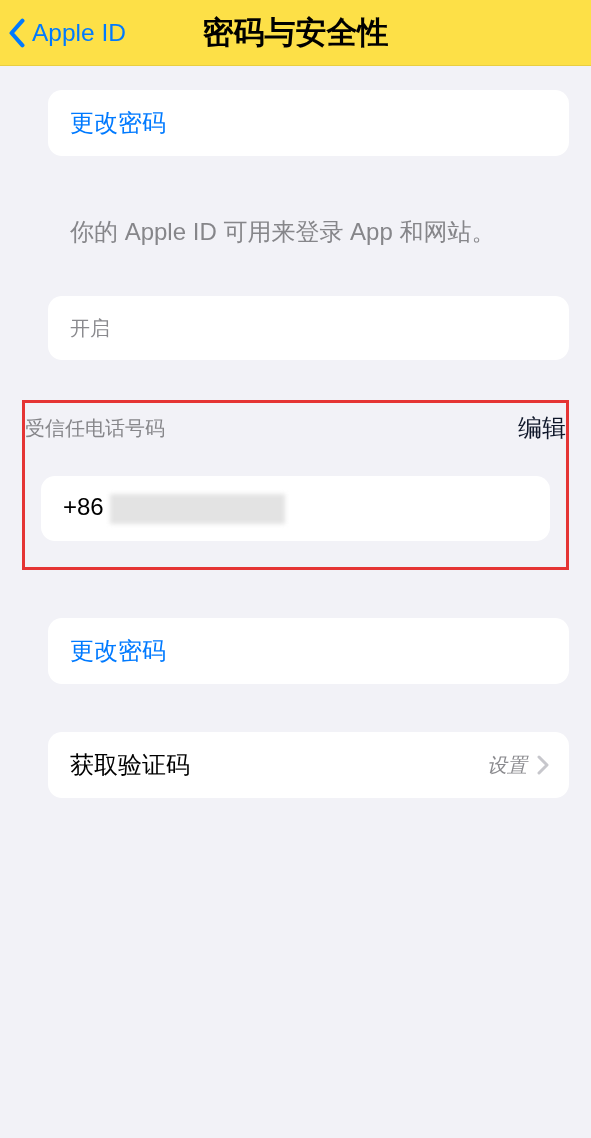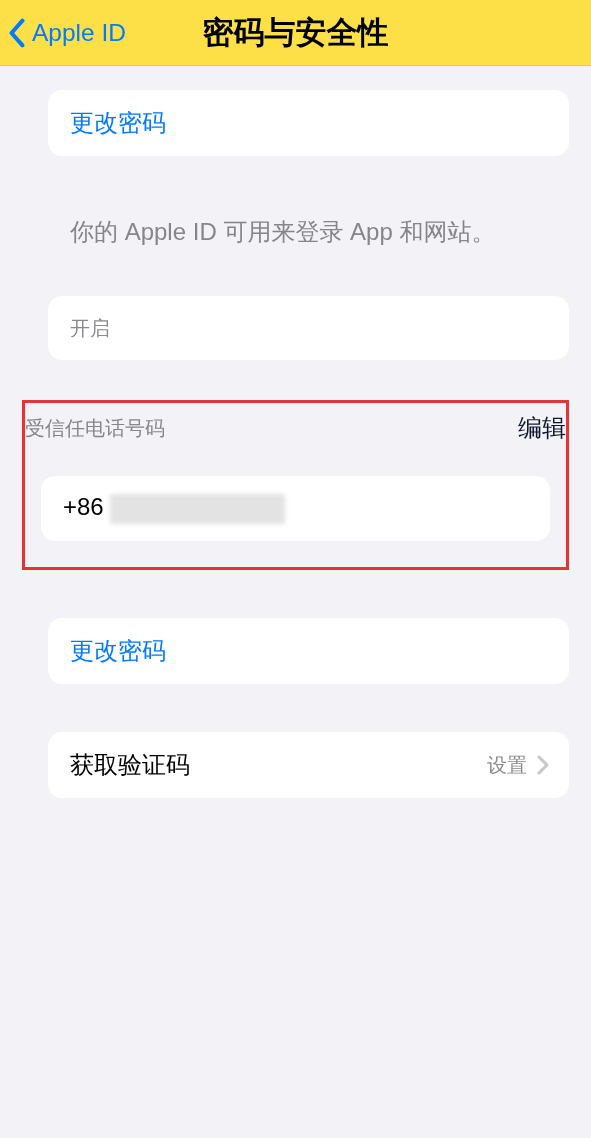--- a/index.html
+++ b/index.html
@@ -73,20 +73,21 @@
       color: #000;
     }
     .row-link {
       color: #007aff;
       cursor: pointer;
     }
     .row-right {
       display: flex;
       align-items: center;
       gap: 10px;
+      font-style: italic;
     }
     .value-text {
       color: #8a8a8e;
       font-size: 20px;
     }
     .chevron {
       width: 12px;
       height: 20px;
       flex-shrink: 0;
     }

